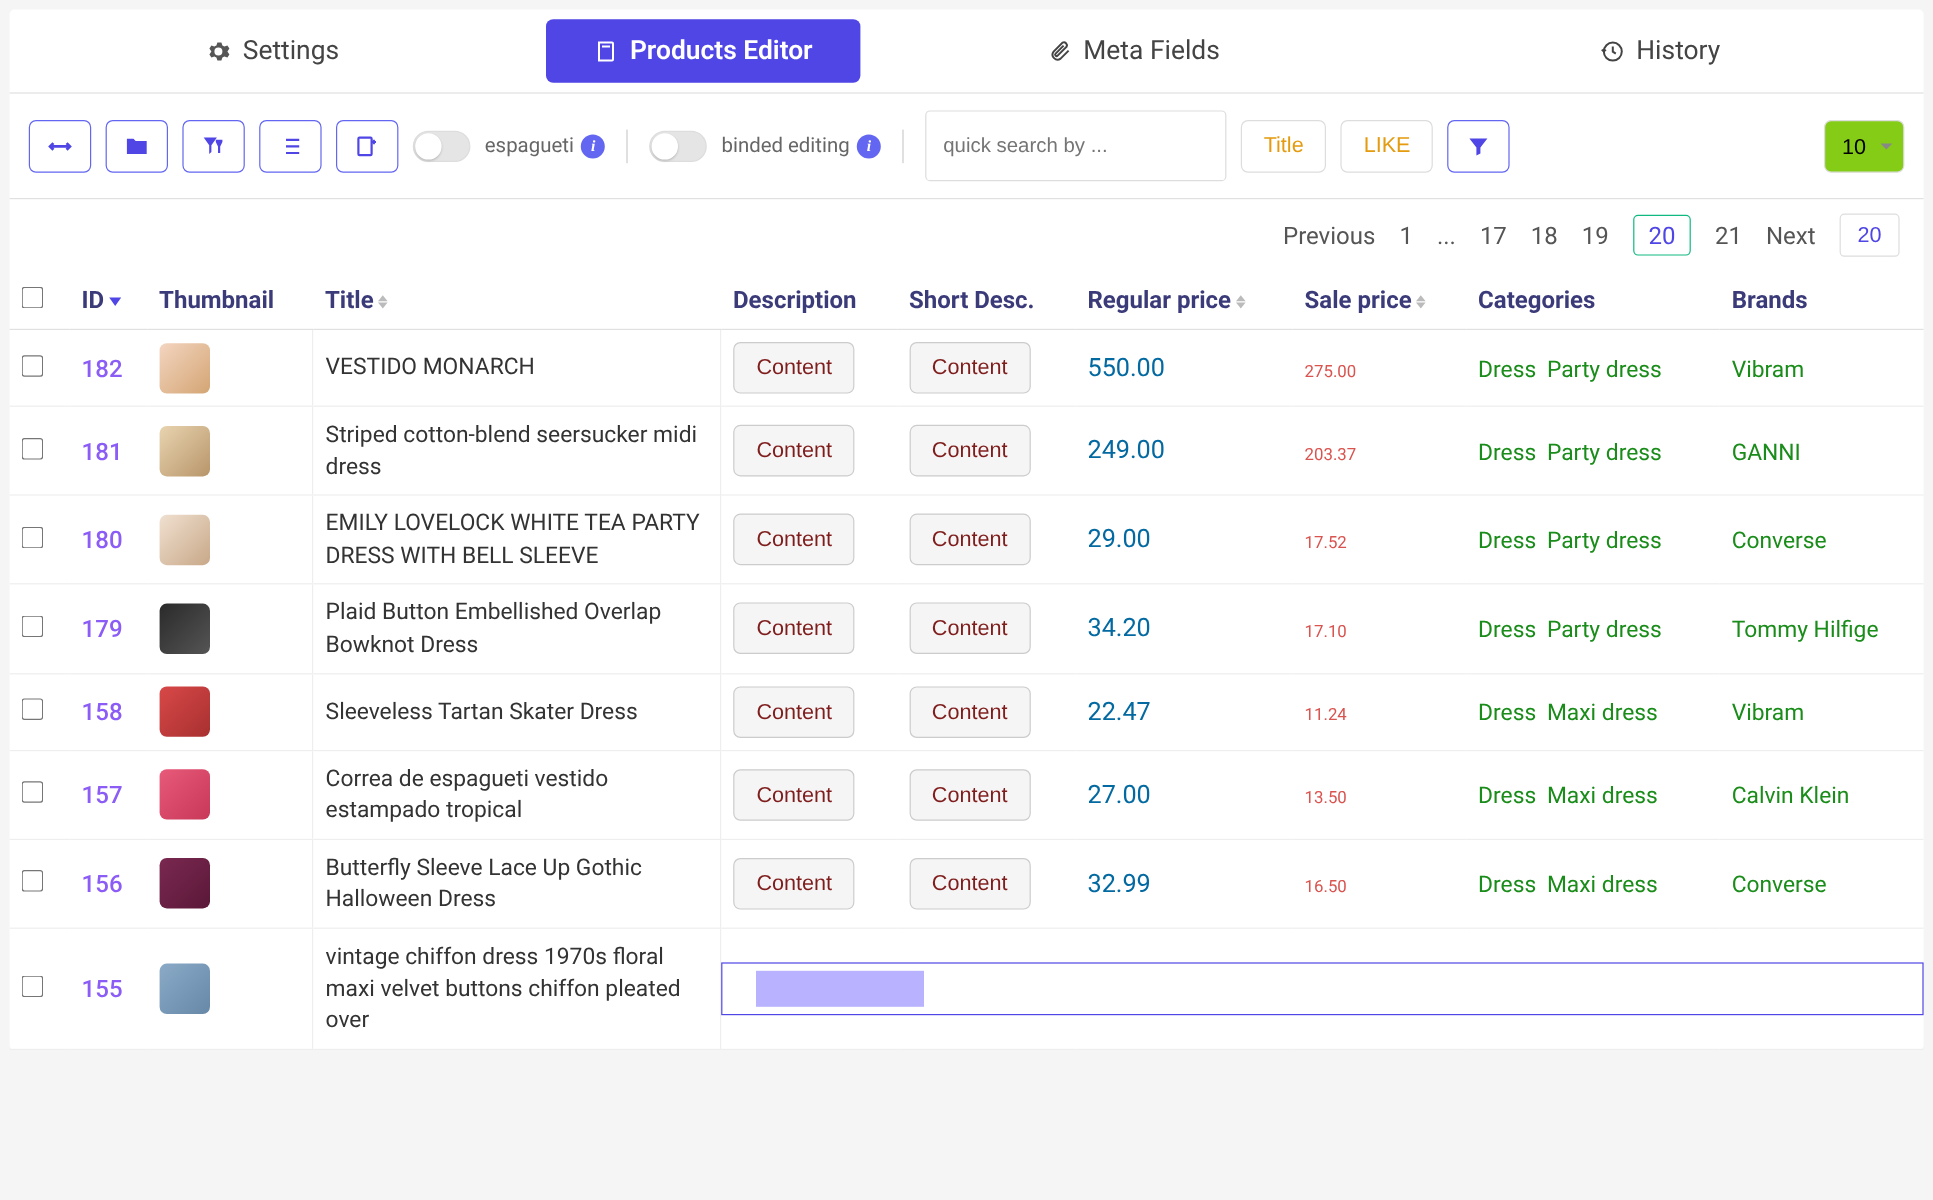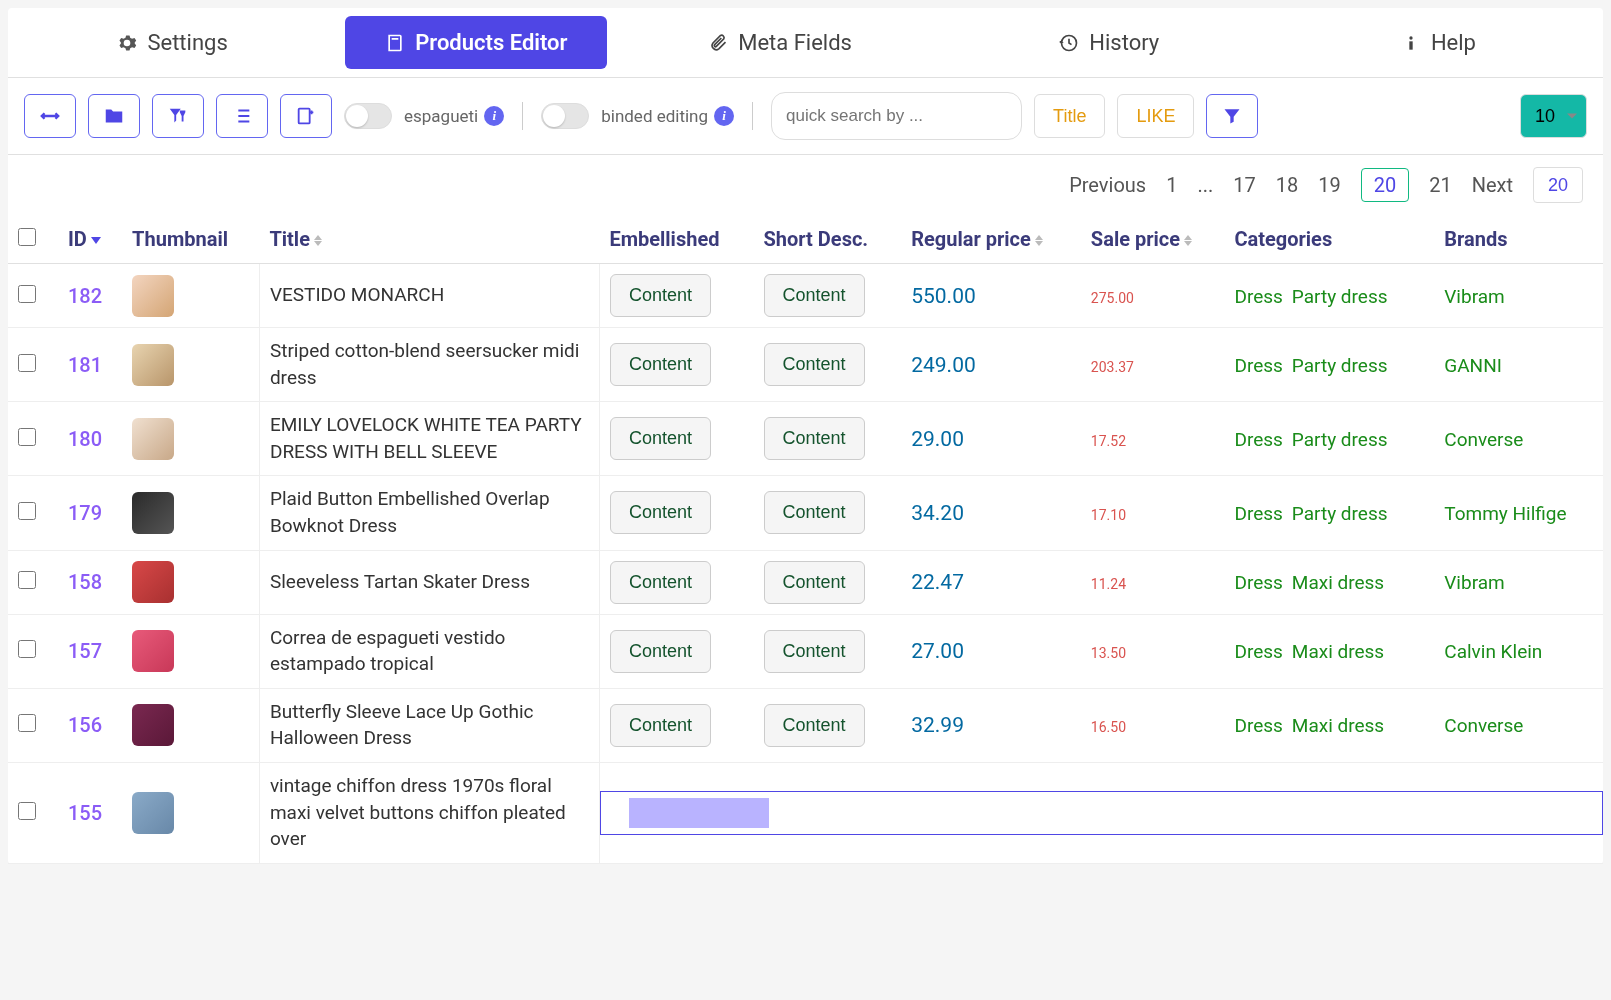--- a/index.html
+++ b/index.html
@@ -14,24 +14,24 @@
 
 
 .toolbar { display: flex; align-items: center; gap: 12px; padding: 14px 16px; border-bottom: 1px solid #e0e0e0; flex-wrap: wrap; }
 .btn-icon { width: 52px; height: 44px; border: 1px solid #6366f1; border-radius: 6px; background: #fff; display: flex; align-items: center; justify-content: center; cursor: pointer; color: #4f46e5; }
 .btn-icon svg { width: 22px; height: 22px; }
 .toggle { width: 48px; height: 26px; border-radius: 13px; background: #e5e5e5; position: relative; cursor: pointer; border: 1px solid #ddd; }
 .toggle::after { content: ""; position: absolute; width: 22px; height: 22px; border-radius: 50%; background: #fff; top: 1px; left: 1px; box-shadow: 0 1px 2px rgba(0,0,0,0.2); }
 .toggle-label { color: #666; font-size: 17px; display: flex; align-items: center; gap: 6px; }
 .info-badge { width: 20px; height: 20px; border-radius: 50%; background: #6366f1; color: #fff; display: inline-flex; align-items: center; justify-content: center; font-size: 13px; font-weight: bold; font-style: italic; font-family: serif; }
 .divider { width: 1px; height: 28px; background: #ccc; margin: 0 6px; }
-.search-input { flex: 0 0 220px; height: 48px; border: 1px solid #ddd; border-radius: 14px; padding: 0 14px; font-size: 17px; color: #888; }
+.search-input { flex: 0 0 220px; height: 59px; border: 1px solid #ddd; border-radius: 4px; padding: 0 14px; font-size: 17px; color: #888; }
 .filter-btn { height: 44px; border: 1px solid #ddd; border-radius: 6px; background: #fff; padding: 0 18px; color: #e49b0f; font-size: 18px; cursor: pointer; }
 .filter-icon-btn { height: 44px; width: 52px; border: 1px solid #6366f1; border-radius: 6px; background: #fff; display: flex; align-items: center; justify-content: center; cursor: pointer; color: #4f46e5; }
-.page-size { height: 44px; border: 1px solid #ddd; border-radius: 6px; padding: 0 30px 0 14px; font-size: 18px; background: #14b8a6; cursor: pointer; appearance: none; position: relative; }
+.page-size { height: 44px; border: 1px solid #ddd; border-radius: 6px; padding: 0 30px 0 14px; font-size: 18px; background: #84cc16; cursor: pointer; appearance: none; position: relative; }
 .page-size-wrap { position: relative; margin-left: auto; }
 .page-size-wrap::after { content: ""; position: absolute; right: 10px; top: 50%; transform: translateY(-50%); width: 0; height: 0; border-left: 5px solid transparent; border-right: 5px solid transparent; border-top: 5px solid #888; }
 
 
 .pagination { display: flex; align-items: center; gap: 20px; justify-content: flex-end; padding: 12px 20px; font-size: 20px; color: #555; }
 .pagination .page-link { cursor: pointer; color: #555; }
 .pagination .page-link.current { border: 1px solid #10b981; border-radius: 4px; padding: 4px 12px; color: #4f46e5; }
 .pagination .page-input { width: 50px; height: 36px; border: 1px solid #ddd; border-radius: 4px; text-align: center; color: #4f46e5; font-size: 18px; }
 
 
@@ -47,21 +47,21 @@
 .checkbox { width: 18px; height: 18px; cursor: pointer; }
 .id-link { color: #8b5cf6; font-weight: 500; }
 .thumb { width: 42px; height: 42px; border-radius: 6px; background: linear-gradient(135deg,#f3d5c0,#d4a574); display: block; }
 .thumb.t2 { background: linear-gradient(135deg,#e8d4b0,#b8956a); }
 .thumb.t3 { background: linear-gradient(135deg,#f0e0d0,#c8a888); }
 .thumb.t4 { background: linear-gradient(135deg,#2a2a2a,#555); }
 .thumb.t5 { background: linear-gradient(135deg,#d84848,#a83030); }
 .thumb.t6 { background: linear-gradient(135deg,#e85a7a,#c83858); }
 .thumb.t7 { background: linear-gradient(135deg,#7a2850,#5a1838); }
 .thumb.t8 { background: linear-gradient(135deg,#8aaac8,#6888a8); }
-.content-btn { padding: 10px 18px; border: 1px solid #ccc; border-radius: 6px; background: #f5f5f5; color: #14532d; font-size: 18px; cursor: pointer; }
+.content-btn { padding: 10px 18px; border: 1px solid #ccc; border-radius: 6px; background: #f5f5f5; color: #7f1d1d; font-size: 18px; cursor: pointer; }
 .price { color: #0369a1; font-size: 21px; }
 .sale-price { color: #d9534f; font-size: 14px; }
 .cat-link { color: #1a8c1a; font-size: 19px; margin-right: 4px; }
 .brand-link { color: #1a8c1a; font-size: 19px; text-align: right; }
 .editing-field { width: 100%; height: 44px; border: 1px solid #4f46e5; display: flex; align-items: center; position: relative; }
 .editing-highlight { position: absolute; left: 28px; top: 6px; width: 140px; height: 30px; background: #a8a0ff; opacity: 0.8; }
 .spacer { flex: 1; }
 </style>
 </head>
 <body>
@@ -93,29 +93,20 @@
       </span>
       <span>Meta Fields</span>
     </div>
     <div class="tab">
       <span class="icon">
         <svg viewBox="0 0 24 24" fill="none" stroke="currentColor" stroke-width="2">
             <path d="M3 12a9 9 0 109-9 9 9 0 00-9 9zm0 0l-2-2m2 2l2-2M12 7v5l3 2"></path>
           </svg>
       </span>
       <span>History</span>
-    </div>
-    <div class="tab">
-      <span class="icon">
-        <svg viewBox="0 0 24 24" fill="currentColor">
-            <circle cx="12" cy="6" r="2"></circle>
-            <rect x="10" y="10" width="4" height="10"></rect>
-          </svg>
-      </span>
-      <span>Help</span>
     </div>
   </div>
 
   <div class="toolbar">
     <button class="btn-icon">
       <svg viewBox="0 0 24 24" fill="none" stroke="currentColor" stroke-width="2.5">
           <path d="M3 12h18M6 9l-3 3 3 3M18 9l3 3-3 3"></path>
         </svg>
     </button>
     <button class="btn-icon">
@@ -187,21 +178,21 @@
   <table>
     <thead>
       <tr>
         <th style="width:50px"><input type="checkbox" class="checkbox" style=""></th>
         <th><span>ID</span><span class="sort-active-down"></span></th>
         <th>Thumbnail</th>
         <th style="width:340px"><span>Title</span><span class="sort-arrows">
               <span class="up"></span>
               <span class="down"></span>
             </span></th>
-        <th>Embellished</th>
+        <th>Description</th>
         <th>Short Desc.</th>
         <th><span>Regular price</span><span class="sort-arrows">
               <span class="up"></span>
               <span class="down"></span>
             </span></th>
         <th><span>Sale price</span><span class="sort-arrows">
               <span class="up"></span>
               <span class="down"></span>
             </span></th>
         <th>Categories</th>

